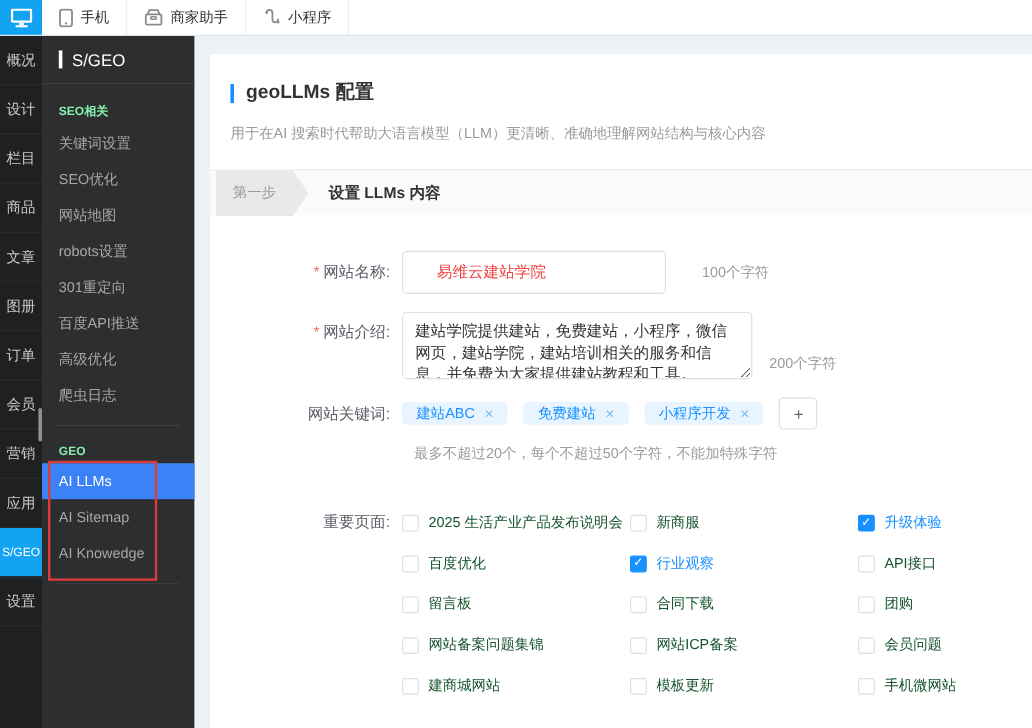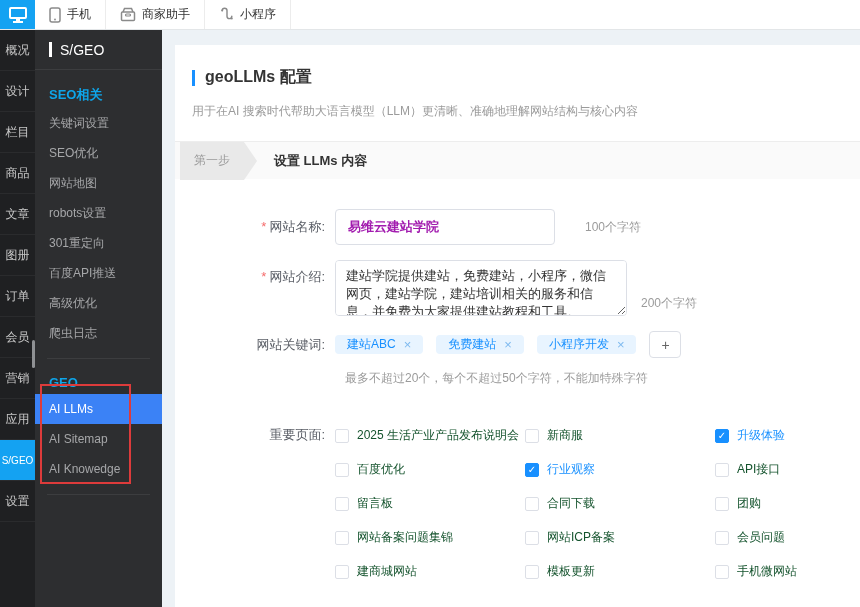--- a/index.html
+++ b/index.html
@@ -19,21 +19,21 @@
   
   .sb1 { width:35px; background:#1f2022; flex:none; display:flex; flex-direction:column; position:relative; }
   .sb1-item { height:41px; display:flex; align-items:center; justify-content:center; color:#c9c9c9; font-size:12px; border-bottom:1px solid #2a2b2d; cursor:pointer; text-align:center; }
   .sb1-item.active { background:#14a2f2; color:#fff; font-size:10px; }
   .sb1-scroll { position:absolute; right:0; top:310px; width:3px; height:28px; background:#8f9194; border-radius:2px; }
 
   
   .sb2 { width:127px; background:#2d2e30; flex:none; position:relative; padding-top:0; }
   .sb2-title { height:40px; display:flex; align-items:center; padding-left:14px; border-bottom:1px solid #3c3d3f; color:#fff; font-size:14px; }
   .sb2-title .bar { width:3px; height:15px; background:#fff; margin-right:8px; }
-  .sb2-section-header { color:#0ea5e9; font-weight:bold; font-size:13px; padding:16px 0 4px 14px; cursor:pointer; }
+  .sb2-section-header { color:#86efac; font-weight:bold; font-size:10px; padding:16px 0 4px 14px; cursor:pointer; }
   .sb2-item { color:#a6a7a9; font-size:12px; height:30px; line-height:30px; padding-left:14px; cursor:pointer; }
   .sb2-item.active { background:#3b82f6; color:#fff; }
   .sb2-divider { border-top:1px solid #3c3d3f; margin:10px 12px 0 12px; }
   .red-box { position:absolute; left:5px; top:354px; width:91px; height:100px; border:2px solid #dd3b3b; pointer-events:none; z-index:3; }
 
   
   .main { flex:1; background:#edf2f6; display:flex; }
   .card { background:#fff; margin:15px 0 0 13px; flex:1; overflow:hidden; }
 
   .page-head { padding:22px 20px 0 17px; }
@@ -46,21 +46,21 @@
   .step-chevron { position:relative; margin-left:5px; height:38px; width:64px; background:#e9e9e9; display:flex; align-items:center; justify-content:center; color:#999; font-size:12px; flex:none; }
   .step-chevron:after { content:""; position:absolute; left:64px; top:0; border-top:19px solid transparent; border-bottom:19px solid transparent; border-left:13px solid #e9e9e9; }
   .step-label { margin-left:30px; font-weight:bold; font-size:13px; color:#333; }
 
   
   .form { padding-top:30px; }
   .form-row { display:flex; margin-bottom:15px; }
   .form-label { width:160px; flex:none; text-align:right; padding-right:10px; color:#5a5e66; font-size:13px; line-height:36px; }
   .form-label .req { color:#f56c6c; margin-right:3px; }
   .form-label.top { line-height:18px; padding-top:8px; }
-  .txt-input { width:220px; height:36px; border:1px solid #dcdfe6; border-radius:4px; padding:0 12px; font-size:13px; color:#a21caf; font-family:inherit; outline:none;font-weight:bold; }
+  .txt-input { width:220px; height:36px; border:1px solid #dcdfe6; border-radius:4px; padding:0 28px; font-size:13px; color:#ef4444; font-family:inherit; outline:none; }
   .hint { color:#9b9b9b; font-size:12px; line-height:36px; margin-left:30px; }
   .txt-area { width:292px; height:56px; border:1px solid #dcdfe6; border-radius:4px; padding:6px 10px; font-size:13px; color:#333; font-family:inherit; line-height:18px; resize:both; outline:none; }
   .hint-bottom { color:#9b9b9b; font-size:12px; margin-left:14px; align-self:flex-end; margin-bottom:4px; }
 
   .kw-row { margin-bottom:0; }
   .tags { display:flex; align-items:center; gap:13px; }
   .tag { background:#e8f4ff; color:#1890ff; border-radius:4px; height:19px; display:flex; align-items:center; padding:0 12px; font-size:12px; gap:8px; }
   .tag .x { color:#7db9ef; cursor:pointer; font-size:13px; }
   .tag-add { width:32px; height:27px; border:1px solid #dcdfe6; border-radius:4px; background:#fff; color:#666; font-size:14px; display:flex; align-items:center; justify-content:center; cursor:pointer; }
   .kw-hint { margin:12px 0 0 170px; color:#9b9b9b; font-size:12px; }

